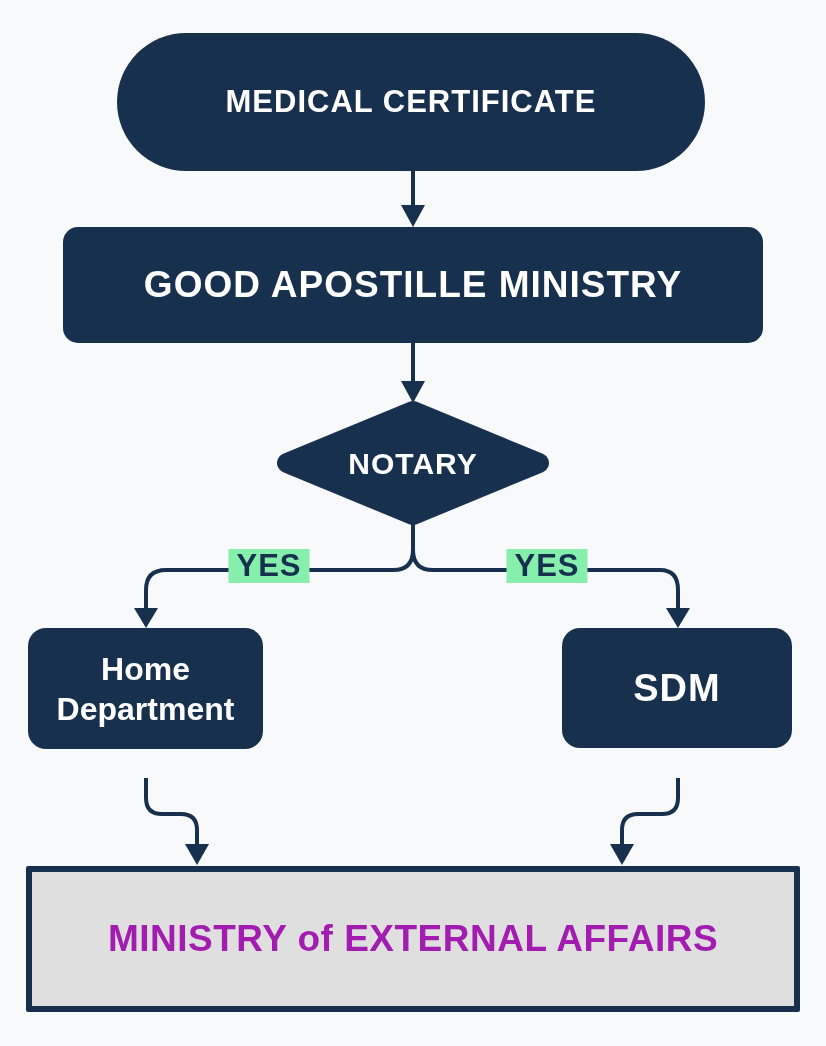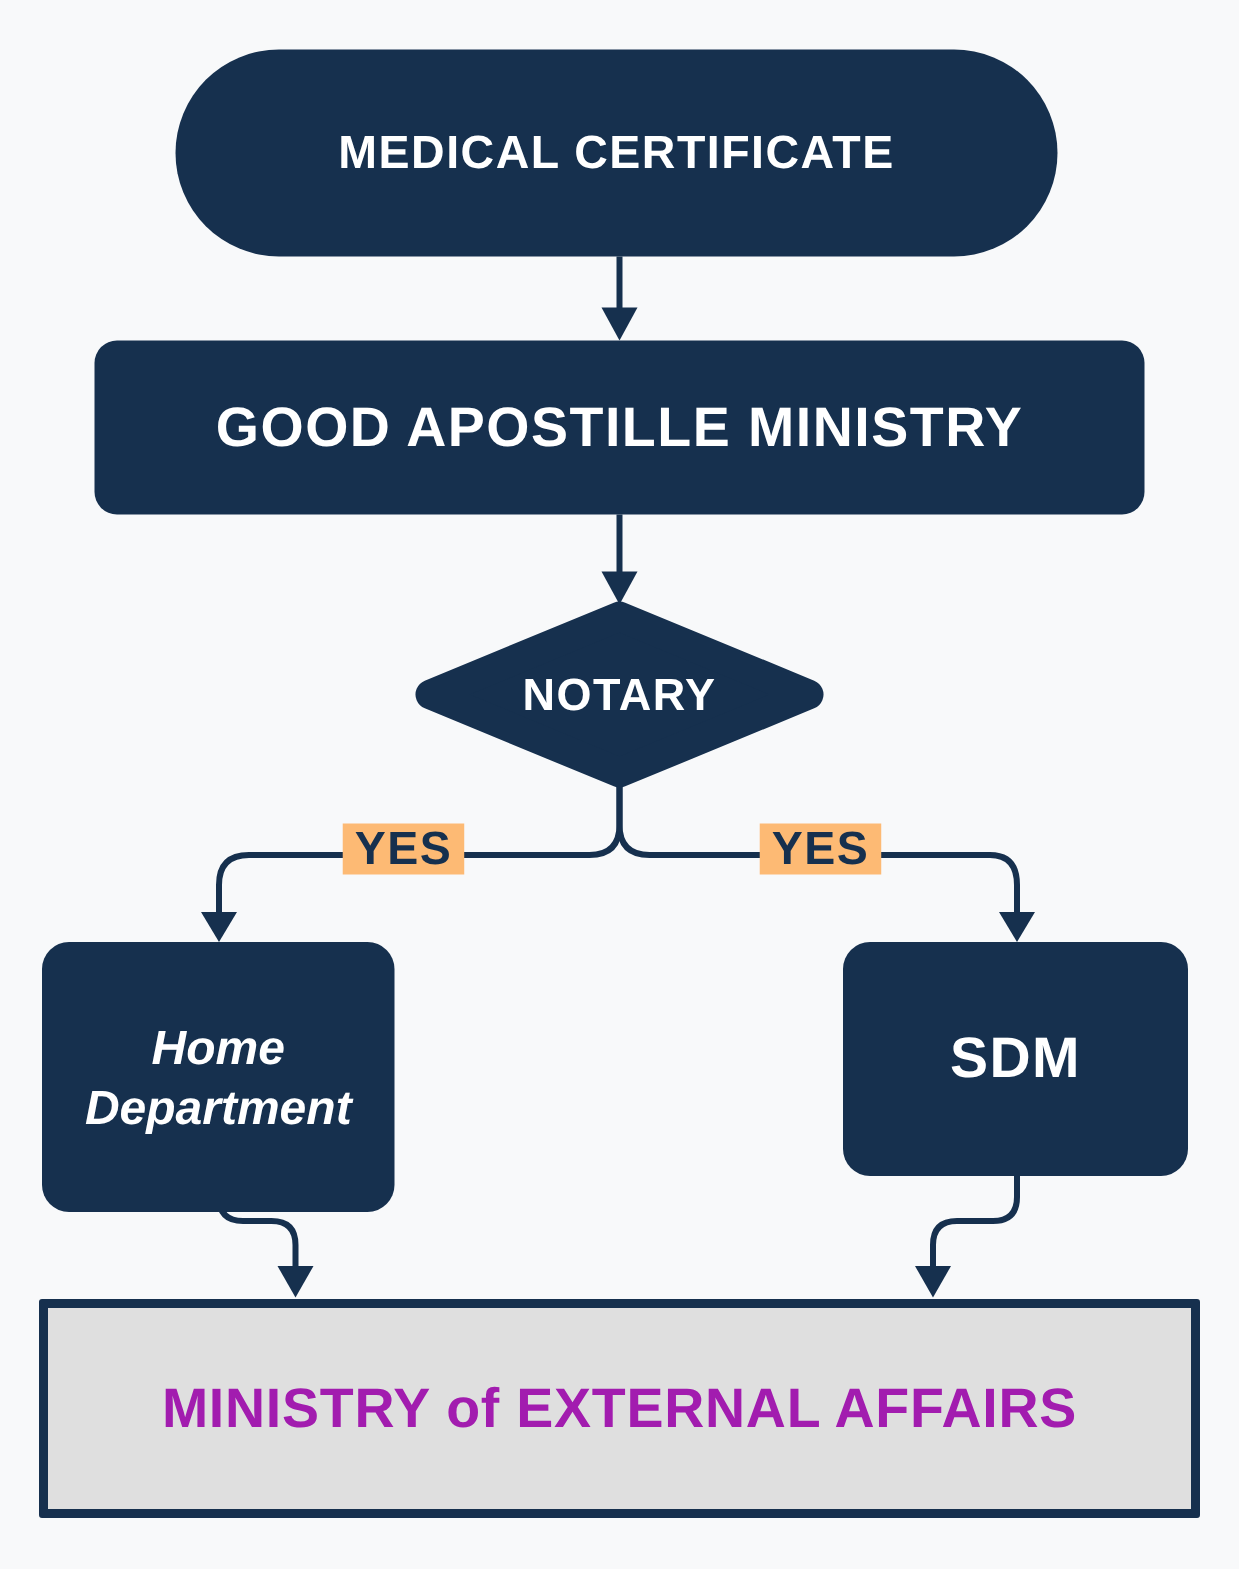--- a/index.html
+++ b/index.html
@@ -52,41 +52,40 @@
     font-weight: 700;
     font-size: 30px;
     letter-spacing: 1px;
   }
   .edge-label {
     position: absolute;
     top: 549px;
     height: 34px;
     line-height: 34px;
     padding: 0 8px;
-    background: #fdba74;
+    background: #86efac;
     color: #16304e;
     font-weight: 700;
     font-size: 31px;
     letter-spacing: 1px;
     transform: translateX(-50%);
   }
   .edge-label-left { left: 269px; }
   .edge-label-right { left: 547px; }
   .node-home {
     left: 28px; top: 628px;
-    width: 235px; height: 180px;
+    width: 235px; height: 121px;
     border-radius: 18px;
     font-size: 32px;
     line-height: 1.25;
     padding: 0 30px;
-    font-style: italic;
   }
   .node-sdm {
     left: 562px; top: 628px;
-    width: 230px; height: 156px;
+    width: 230px; height: 120px;
     border-radius: 18px;
     font-size: 38px;
     letter-spacing: 1px;
   }
   .node-final {
     left: 26px; top: 866px;
     width: 774px; height: 146px;
     background: #dfdfdf;
     border: 6px solid #16304e;
     border-radius: 2px;

